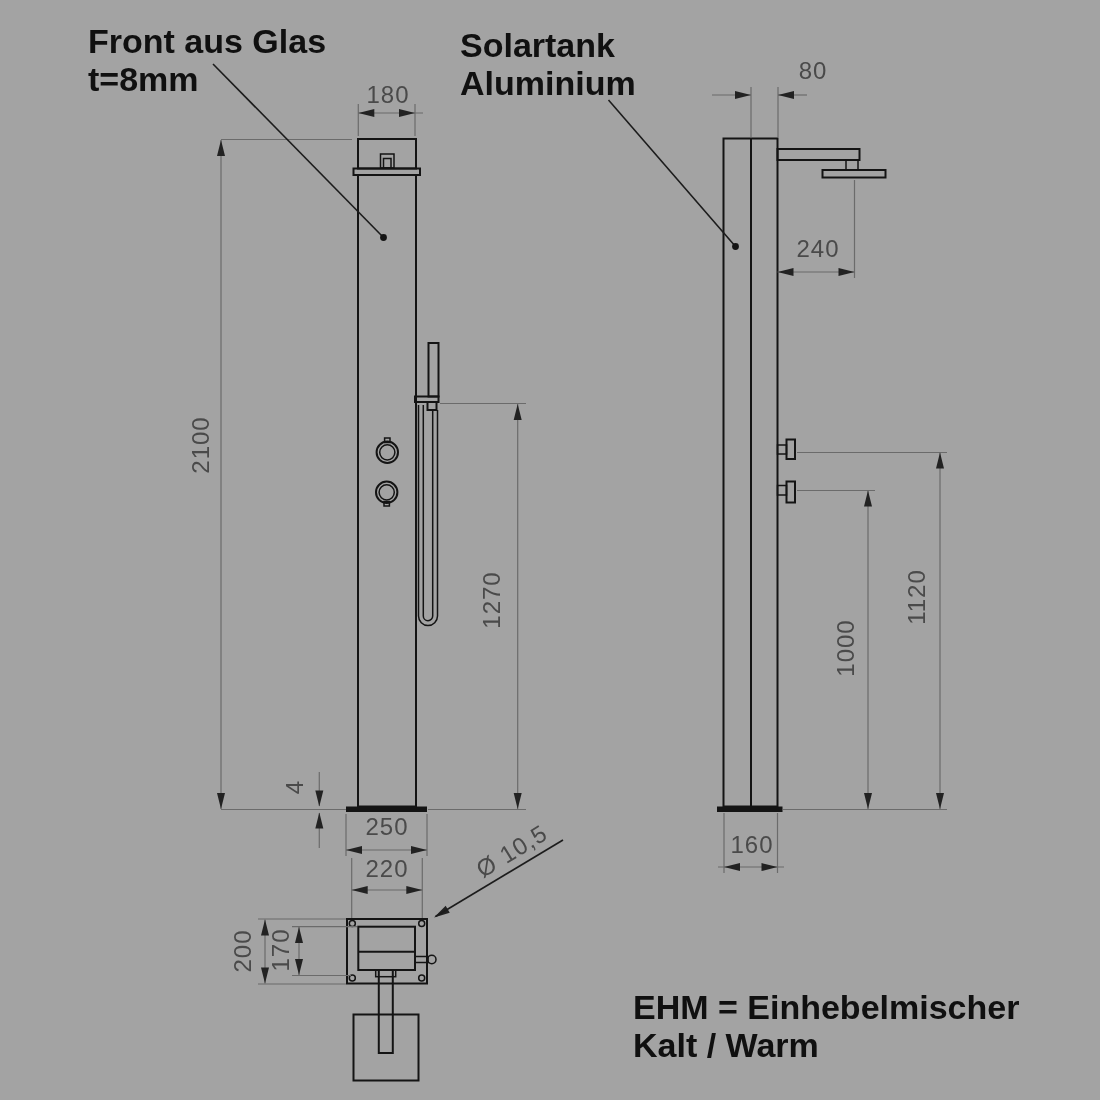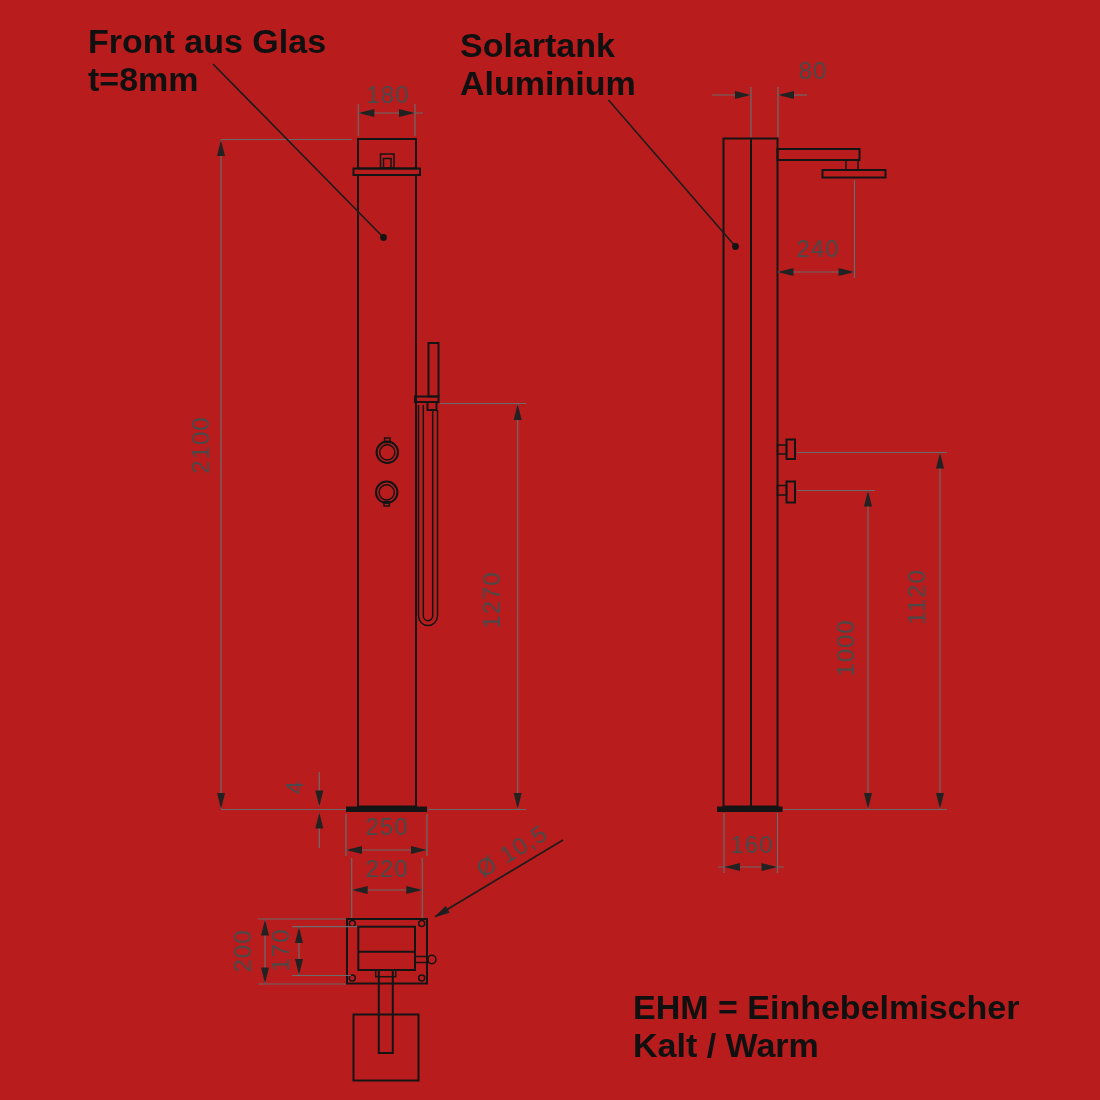--- a/index.html
+++ b/index.html
@@ -1,16 +1,16 @@
 <!DOCTYPE html>
 <html><head>
 <meta charset="utf-8">
 <style>
   html,body{margin:0;padding:0;background:#ffffff;}
-  .canvas{position:relative;width:1100px;height:1100px;background:#b91c1c;overflow:hidden;}
+  .canvas{position:relative;width:1100px;height:1100px;background:#a3a3a3;overflow:hidden;}
   svg{position:absolute;left:0;top:0;}
   text{font-family:"Liberation Sans","DejaVu Sans",sans-serif;}
   .dim{font-size:24px;fill:#4a4a4a;letter-spacing:1px;}
   .lbl{font-size:34px;font-weight:bold;fill:#101010;}
   .obj{stroke:#141414;stroke-width:2;fill:none;}
   .thin{stroke:#141414;stroke-width:1.5;fill:none;}
   .dimln{stroke:#6b6b6b;stroke-width:1.2;}
   .leader{stroke:#1c1c1c;stroke-width:1.6;}
   .solid{fill:#141414;stroke:none;}
 </style>

